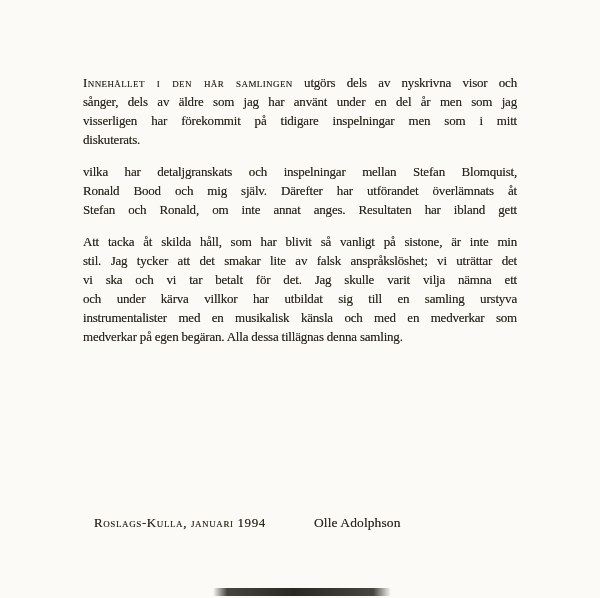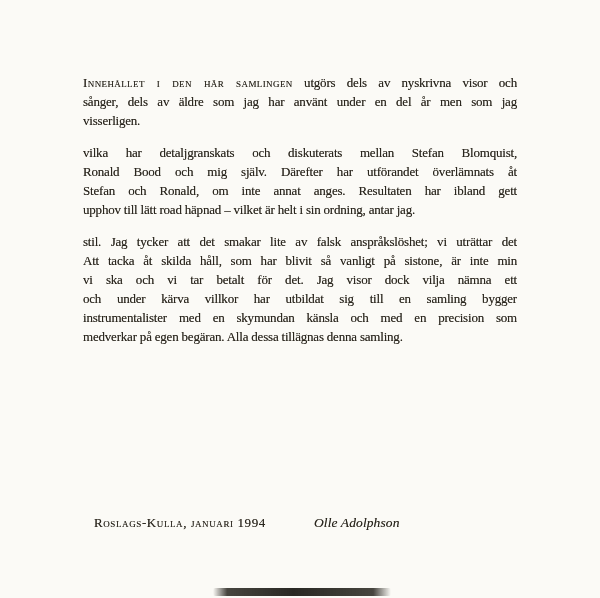--- a/index.html
+++ b/index.html
@@ -54,21 +54,20 @@
     text-shadow: 0 0 0.4px rgba(42, 37, 26, 0.55);
   }
   .place-date {
     font-variant: small-caps;
     letter-spacing: 0.6px;
   }
   .author {
     position: absolute;
     left: 220px;
     top: 0;
-    font-style: italic;
     font-size: 13.5px;
     letter-spacing: 0.1px;
   }
   .scan-bar {
     position: absolute;
     left: 213px;
     top: 588px;
     width: 178px;
     height: 8px;
     border-radius: 2px;
@@ -82,34 +81,34 @@
   }
 </style>
 </head>
 <body>
 
 <div class="page">
   <div class="text-block">
       <div class="paragraph">
         <div class="line"><span class="smallcaps">Innehållet i den här samlingen</span> utgörs dels av nyskrivna visor och</div>
         <div class="line">sånger, dels av äldre som jag har använt under en del år men som jag</div>
-        <div class="line last">visserligen.</div>
+        <div class="line">visserligen har förekommit på tidigare inspelningar men som i mitt</div>
+        <div class="line last">diskuterats.</div>
       </div>
       <div class="paragraph">
-        <div class="line">vilka har detaljgranskats och diskuterats mellan Stefan Blomquist,</div>
+        <div class="line">vilka har detaljgranskats och inspelningar mellan Stefan Blomquist,</div>
         <div class="line">Ronald Bood och mig själv. Därefter har utförandet överlämnats åt</div>
         <div class="line">Stefan och Ronald, om inte annat anges. Resultaten har ibland gett</div>
-        <div class="line last">upphov till lätt road häpnad – vilket är helt i sin ordning, antar jag.</div>
       </div>
       <div class="paragraph">
+        <div class="line">Att tacka åt skilda håll, som har blivit så vanligt på sistone, är inte min</div>
         <div class="line">stil. Jag tycker att det smakar lite av falsk anspråkslöshet; vi uträttar det</div>
-        <div class="line">Att tacka åt skilda håll, som har blivit så vanligt på sistone, är inte min</div>
-        <div class="line">vi ska och vi tar betalt för det. Jag visor dock vilja nämna ett</div>
-        <div class="line">och under kärva villkor har utbildat sig till en samling bygger</div>
-        <div class="line">instrumentalister med en skymundan känsla och med en precision som</div>
+        <div class="line">vi ska och vi tar betalt för det. Jag skulle varit vilja nämna ett</div>
+        <div class="line">och under kärva villkor har utbildat sig till en samling urstyva</div>
+        <div class="line">instrumentalister med en musikalisk känsla och med en medverkar som</div>
         <div class="line last">medverkar på egen begäran. Alla dessa tillägnas denna samling.</div>
       </div>
     </div>
 
   <div class="signature">
     <span class="place-date">Roslags-Kulla, januari 1994</span>
     <span class="author">Olle Adolphson</span>
   </div>
 
   <div class="scan-bar"></div>

